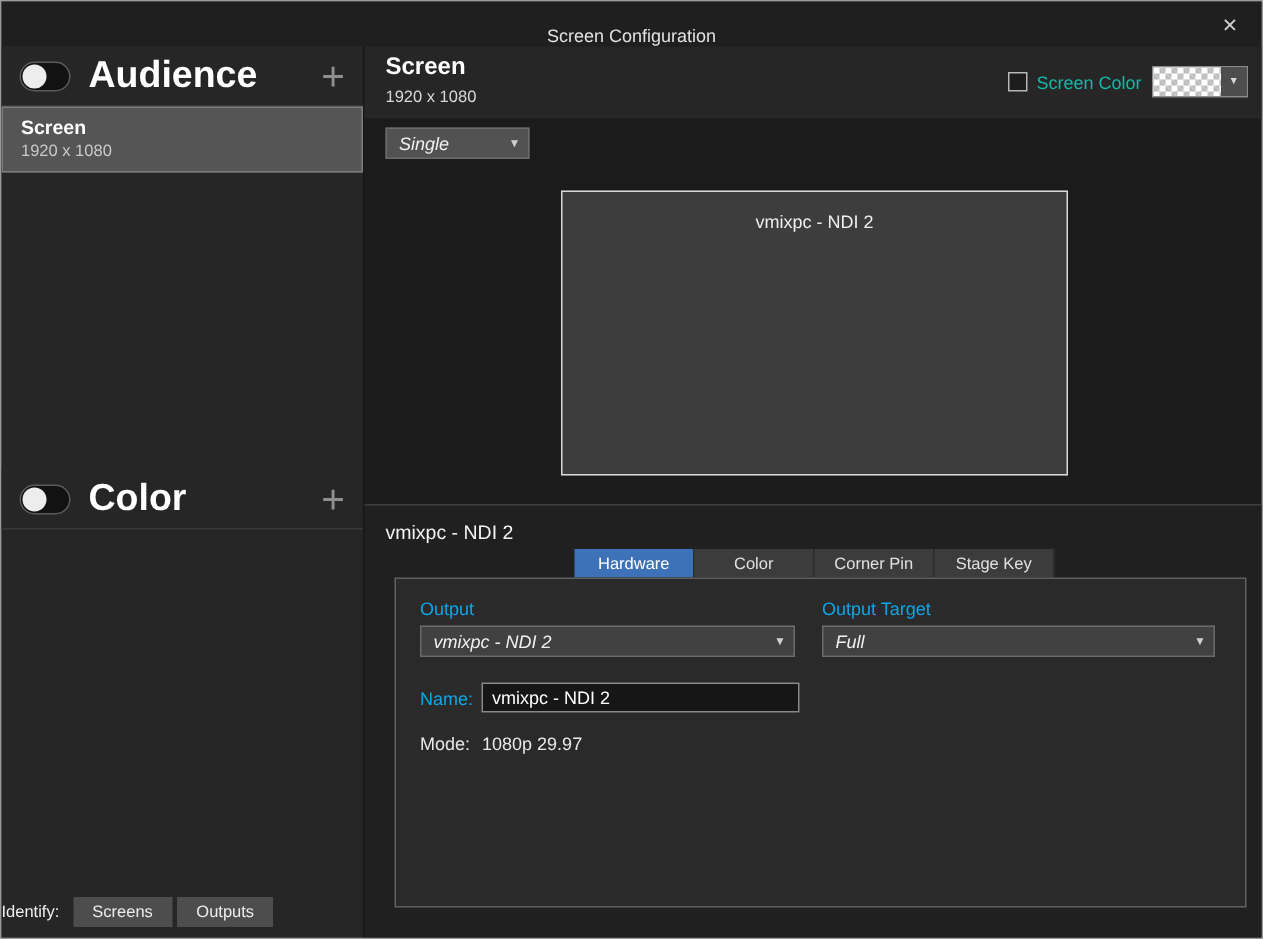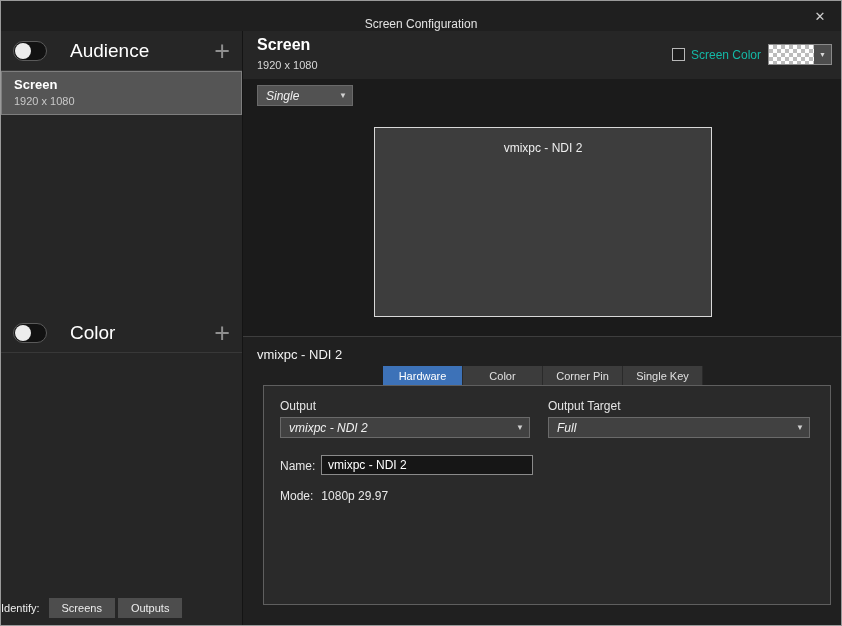--- a/index.html
+++ b/index.html
@@ -19,21 +19,21 @@
   
   .sidebar { position:absolute; top:30px; left:0; width:242px; bottom:0;
              background:#262626; border-right:1px solid #141414; }
   .section-header { position:absolute; left:0; right:0; height:40px;
                     display:flex; align-items:center; padding:0 12px;
                     border-bottom:1px solid #383838; background:#262626; }
   .toggle { width:34px; height:20px; border-radius:10px; background:#121212;
             border:1px solid #5a5a5a; position:relative; flex:0 0 auto; cursor:pointer; }
   .toggle .knob { position:absolute; left:1px; top:1px; width:16px; height:16px;
                   border-radius:50%; background:#ededed; }
-  .section-title { font-size:19px; font-weight:normal; color:#ffffff; margin-left:23px; flex:1; }
+  .section-title { font-size:25px; font-weight:bold; color:#ffffff; margin-left:12px; flex:1; }
   .plus-btn { font-size:27px; font-weight:300; color:#8f8f8f; line-height:22px; cursor:pointer; }
 
   .screen-item { position:absolute; top:40px; left:0; width:241px; height:44px;
                  background:#555555; border:1px solid #7e7e7e; padding:5px 12px; cursor:pointer; }
   .screen-item .name { font-size:13px; font-weight:bold; color:#ffffff; }
   .screen-item .res  { font-size:11px; color:#c9c9c9; margin-top:3px; }
 
   .stage-header { top:282px; }
 
   .identify-row { position:absolute; bottom:7px; left:0; right:0; display:flex;
@@ -81,21 +81,21 @@
   .detail-title { position:absolute; left:14px; top:10px; font-size:13px; color:#f2f2f2; }
 
   .tabs { position:absolute; left:140px; top:29px; display:flex; }
   .tab { width:80px; height:19px; background:#3c3c3c; color:#e0e0e0; font-size:11px;
          display:flex; align-items:center; justify-content:center;
          border-right:1px solid #2a2a2a; cursor:pointer;text-align:right; }
   .tab.active { background:#3d72b8; color:#ffffff; }
 
   .panel { position:absolute; left:20px; top:48px; width:568px; height:220px;
            border:1px solid #5f5f5f; background:#2a2a2a; }
-  .field-label { position:absolute; font-size:12px; color:#e5e5e5; }
+  .field-label { position:absolute; font-size:12px; color:#0ea5e9; }
   .output-label        { left:16px;  top:13px; }
   .output-dropdown     { position:absolute; left:16px;  top:31px; width:250px; }
   .output-target-label { left:284px; top:13px; }
   .output-target-dropdown { position:absolute; left:284px; top:31px; width:262px; }
   .name-label { left:16px; top:73px; }
   .name-input { position:absolute; left:57px; top:69px; width:212px; height:20px;
                 background:#161616; border:1px solid #8a8a8a; color:#ffffff;
                 font-size:12px; padding:0 6px; font-family:"Liberation Sans", sans-serif; }
   .mode-row { position:absolute; left:16px; top:103px; font-size:12px; color:#e8e8e8; }
   .mode-row span { margin-right:8px; }
@@ -167,21 +167,21 @@
       <span>vmixpc - NDI 2</span>
     </div>
 
     <div class="detail">
       <div class="detail-title">vmixpc - NDI 2</div>
 
       <div class="tabs">
         <div class="tab active">Hardware</div>
         <div class="tab">Color</div>
         <div class="tab">Corner Pin</div>
-        <div class="tab">Single Key</div>
+        <div class="tab">Stage Key</div>
       </div>
 
       <div class="panel">
         <div class="field-label output-label">Output</div>
         <div class="dropdown output-dropdown">
           <span class="dd-label">vmixpc - NDI 2</span>
           <span class="dd-arrow">▼</span>
         </div>
 
         <div class="field-label output-target-label">Output Target</div>

